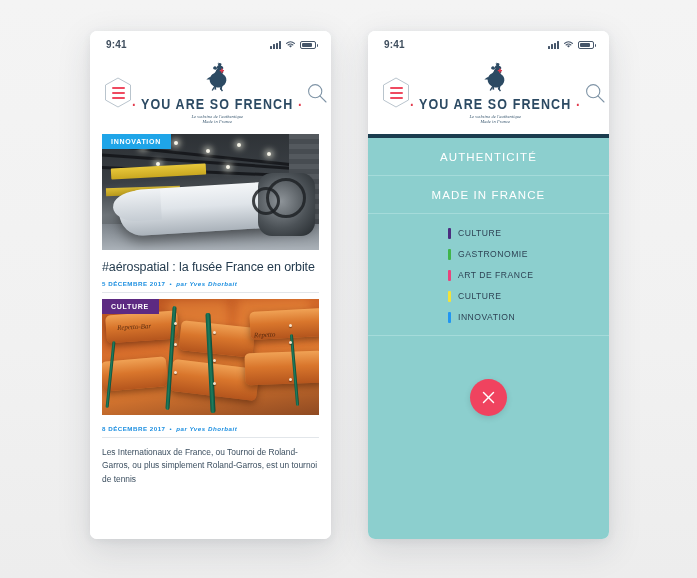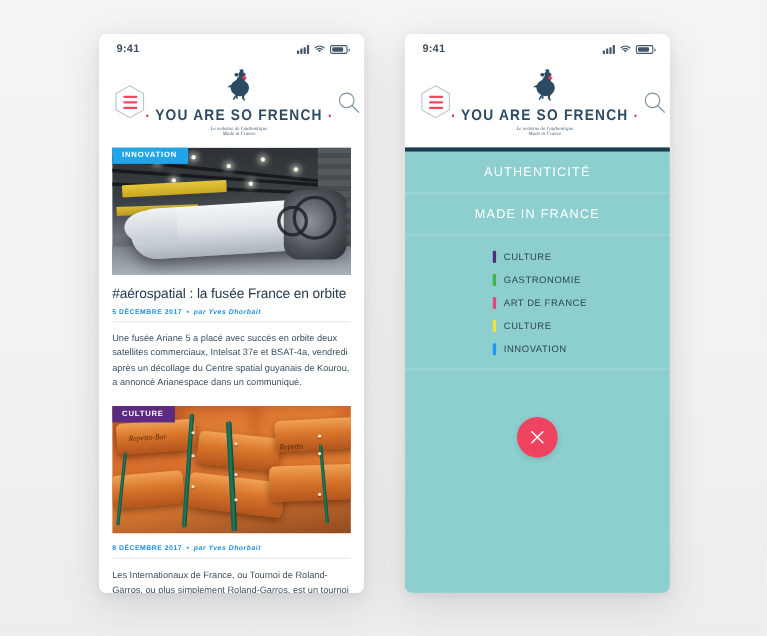--- a/index.html
+++ b/index.html
@@ -461,21 +461,20 @@
             </div>
             <div class="badge" style="background:#1fa5e8">INNOVATION</div>
           </div>
           <div class="card-body">
             <h2 class="card-title">#aérospatial : la fusée France en orbite</h2>
             <div class="meta">
               <span>5 DÉCEMBRE 2017</span>
               <span class="sep">•</span>
               <span class="author">par Yves Dhorbait</span>
             </div>
-            <p class="excerpt">Une fusée Ariane 5 a placé avec succès en orbite deux satellites commerciaux, Intelsat 37e et BSAT-4a, vendredi après un décollage du Centre spatial guyanais de Kourou, a annoncé Arianespace dans un communiqué.</p>
           </div>
         </div>
 
         <div class="card">
           <div class="hero">
             <div class="art-chairs">
               <div class="blur" style="left:30%; top:2%; width:28%; height:38%;"></div>
               <div class="blur" style="left:62%; top:0%; width:34%; height:32%;"></div>
               <div class="seat" style="left:2%; top:12%; width:33%; height:24%; transform:rotate(-4deg);"></div>
               <div class="seat" style="left:0%; top:52%; width:30%; height:26%; transform:rotate(-5deg);"></div>

